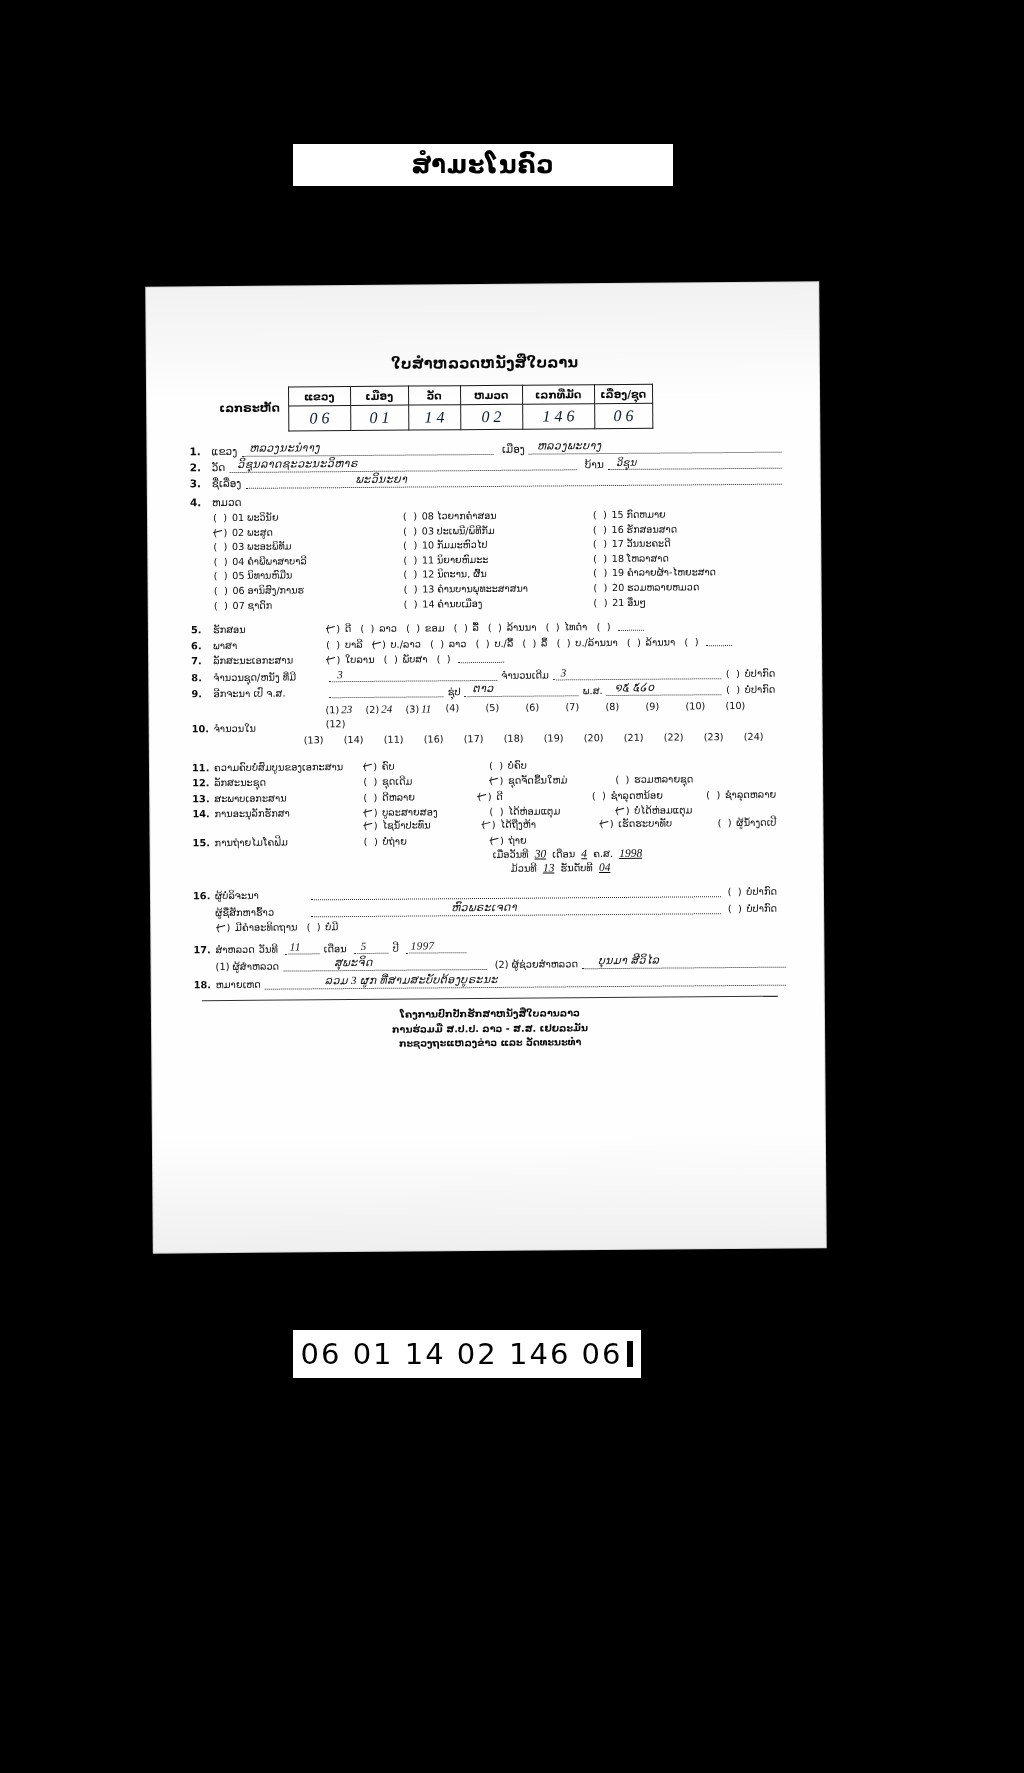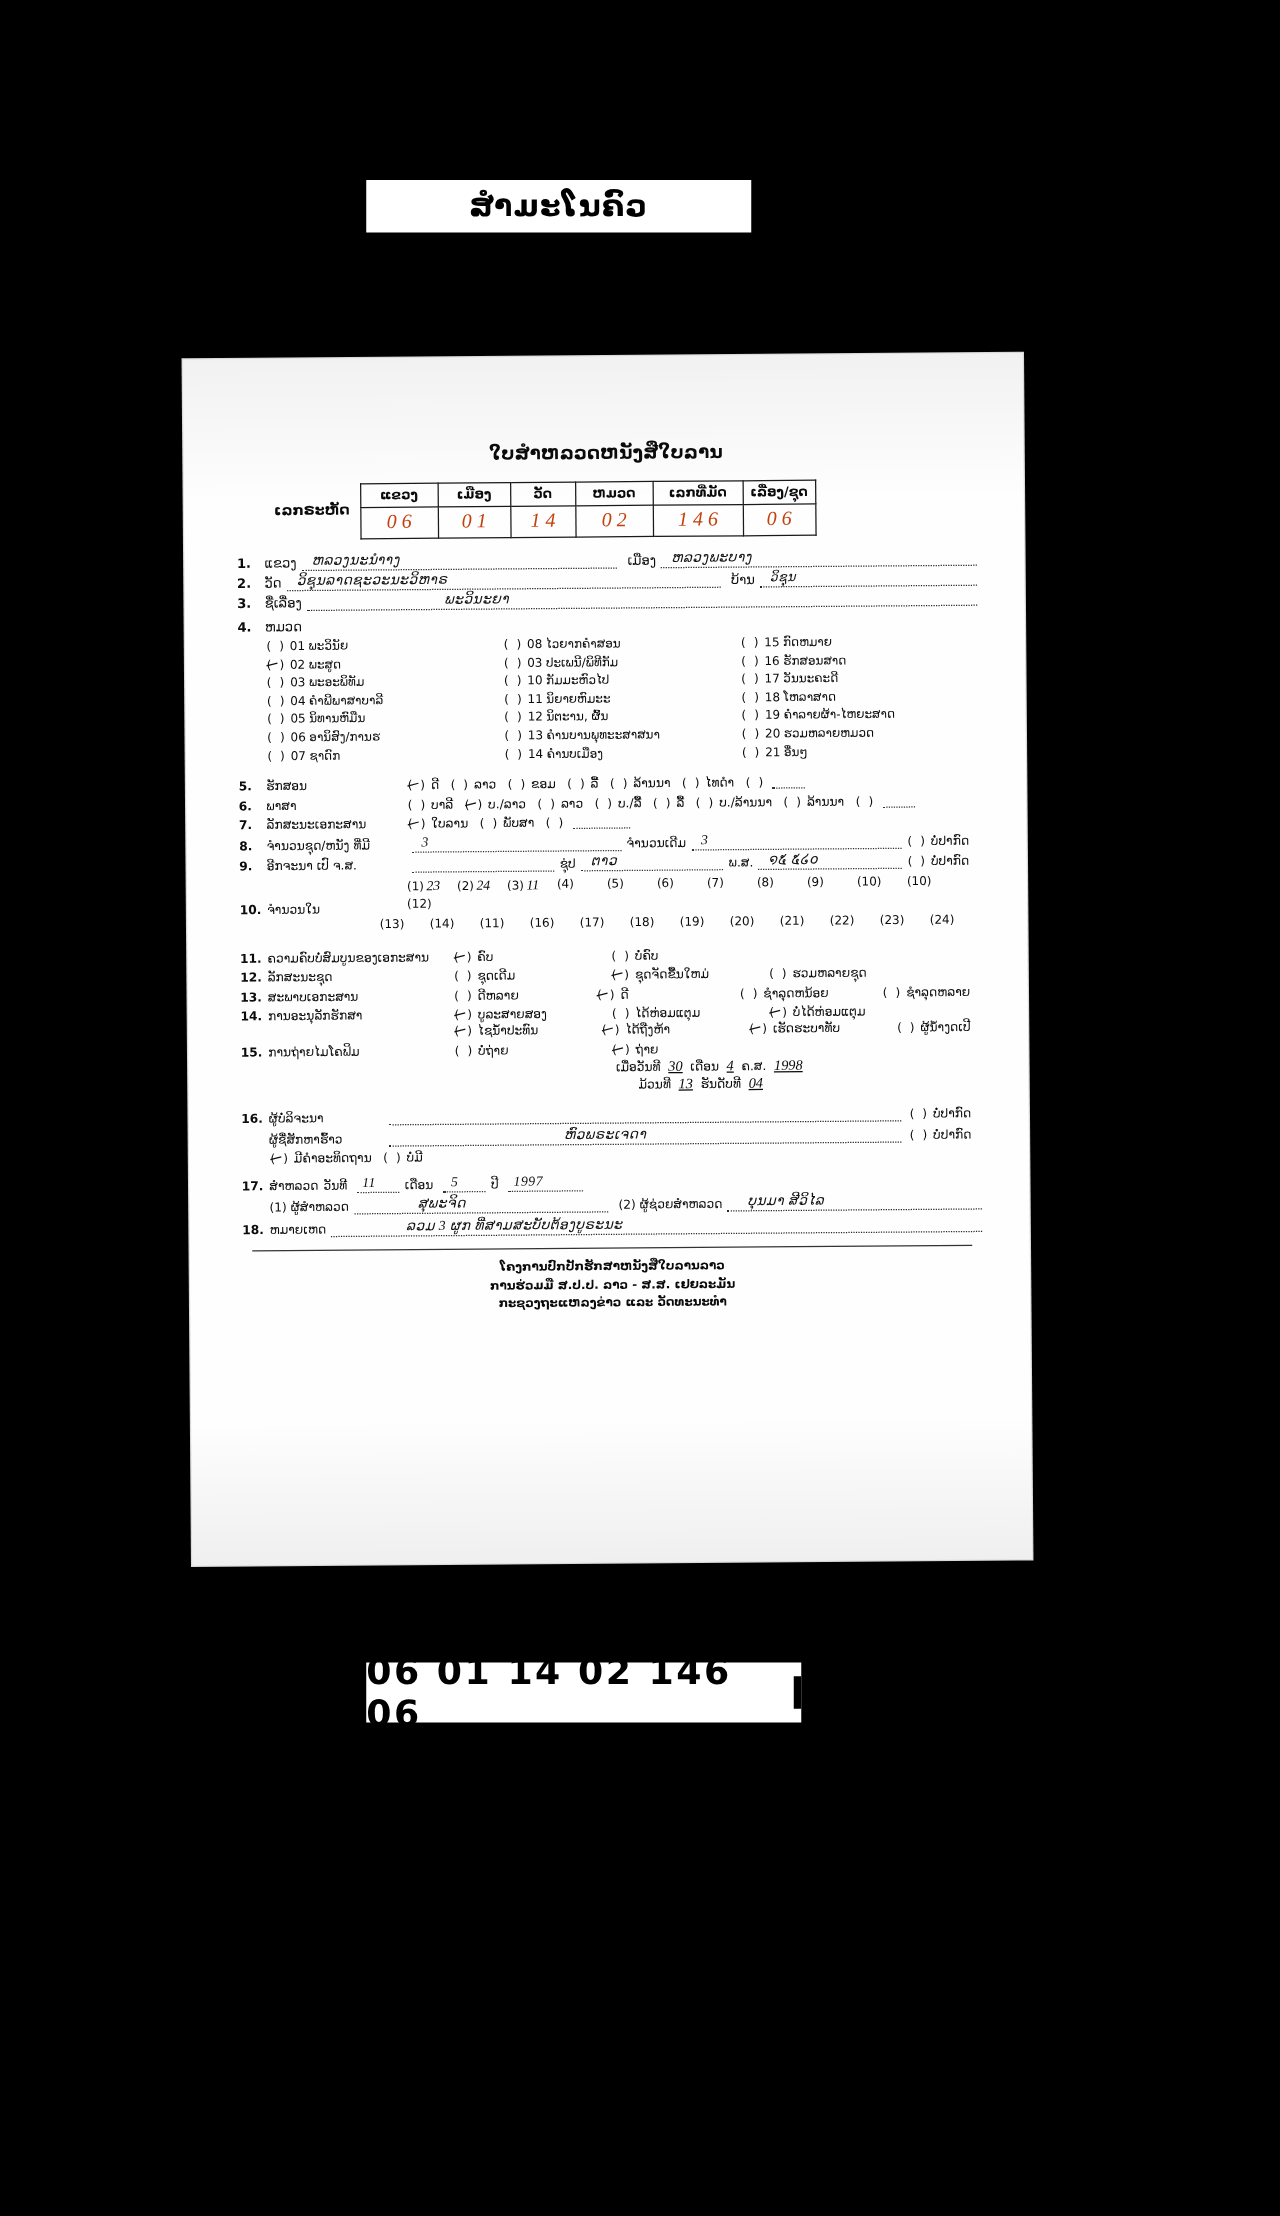--- a/index.html
+++ b/index.html
@@ -21,30 +21,30 @@
   .caption-strip {
     position: absolute;
     background: #fff;
     display: flex;
     align-items: center;
     justify-content: center;
     color: #000;
   }
   #top-caption {
     left: 293px; top: 144px;
-    width: 308px; height: 42px;
+    width: 380px; height: 42px;
     font-size: 24px;
     font-weight: 700;
     letter-spacing: 1px;
   }
   #bottom-caption {
     left: 293px; top: 1330px;
     width: 348px; height: 48px;
     font-size: 29px;
-    font-weight: 700;
+    font-weight: 400;
     letter-spacing: 2px;
   }
   #bottom-caption .tail {
     display: inline-block;
     width: 6px; height: 26px;
     background: #000;
     margin-left: 5px;
     vertical-align: -4px;
   }
 
@@ -100,21 +100,21 @@
   table.regtable tr.head td {
     height: 19px;
     font-weight: 700;
     font-size: 10.5px;
   }
   table.regtable tr.digits td {
     height: 24px;
     font-family: "Liberation Serif", serif;
     font-size: 16px;
     font-style: italic;
-    color: #c2410c;
+    color: #0f172a;
   }
   .col-w1 { width: 62px; }
   .col-w2 { width: 58px; }
   .col-w3 { width: 52px; }
   .col-w4 { width: 62px; }
   .col-w5 { width: 72px; }
   .col-w6 { width: 58px; }
 
   
   .lines { margin-top: 12px; font-size: 10.5px; }

